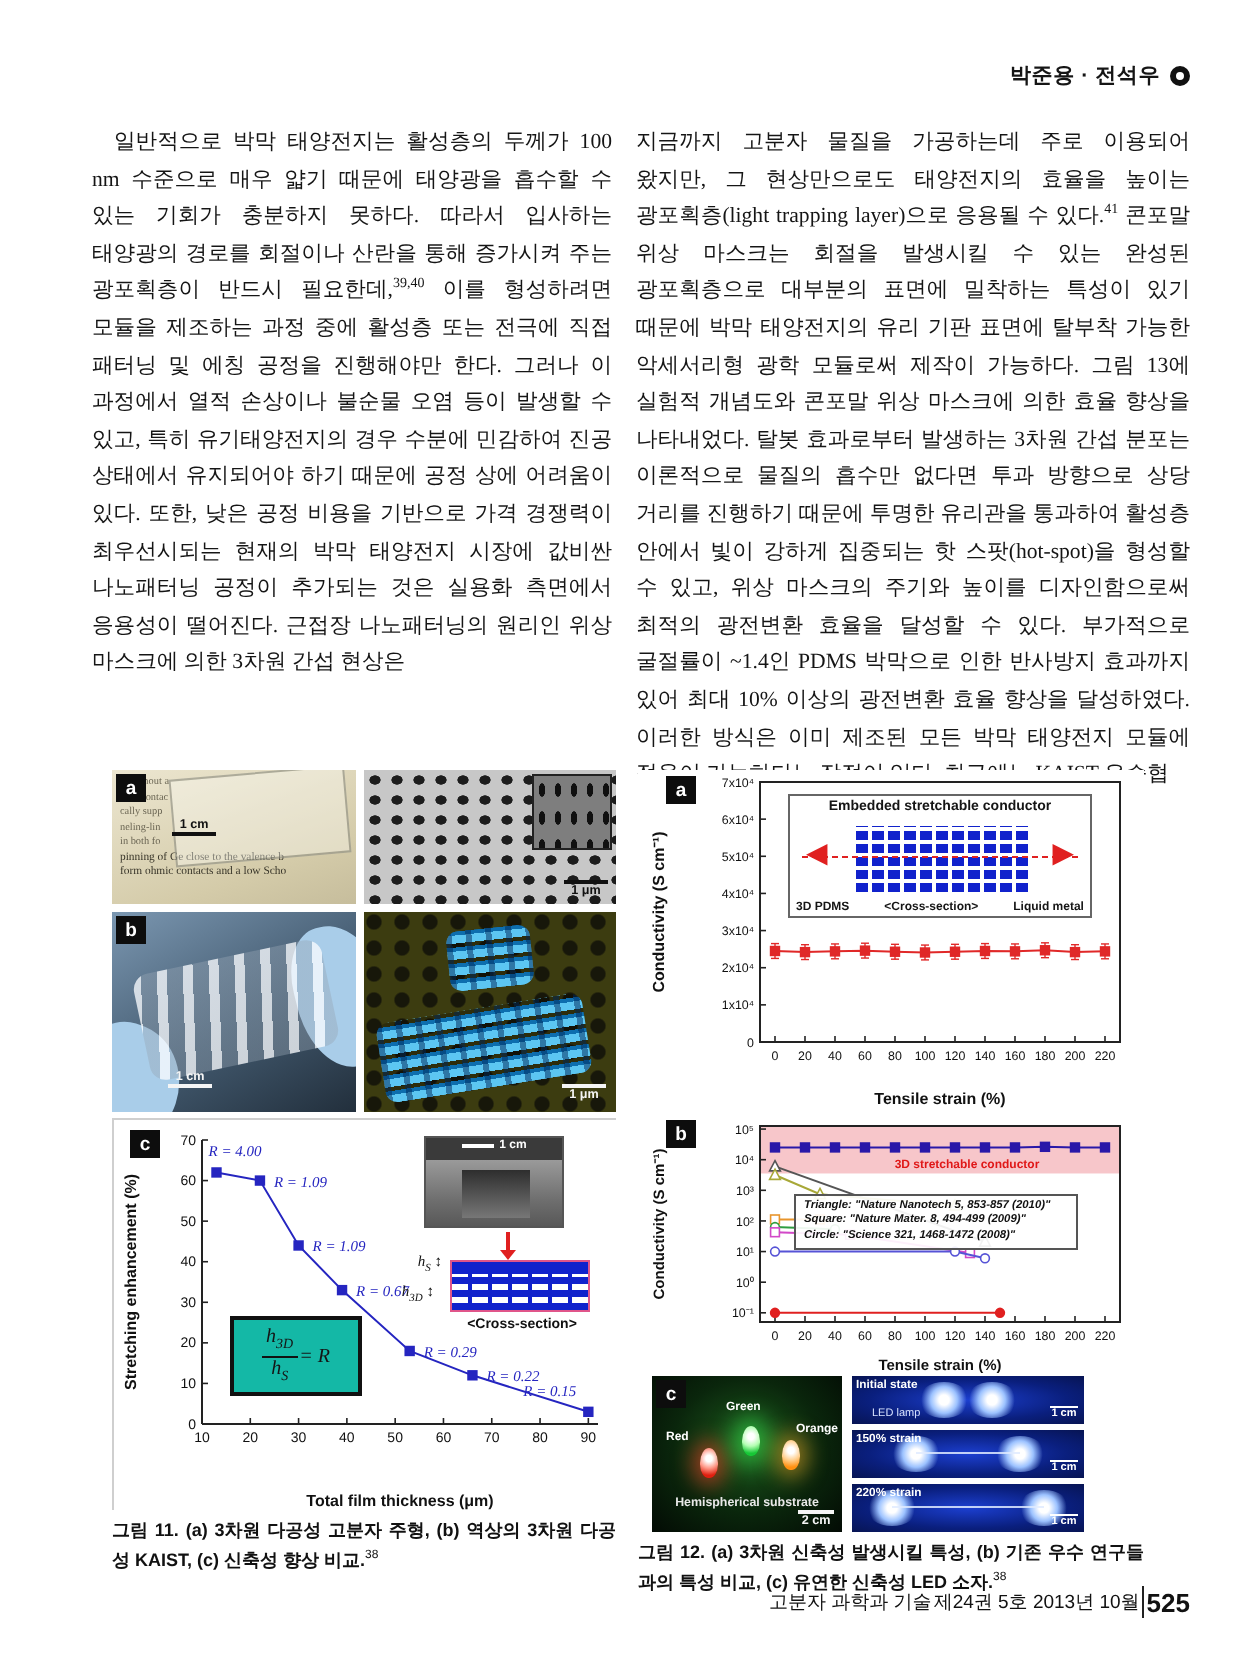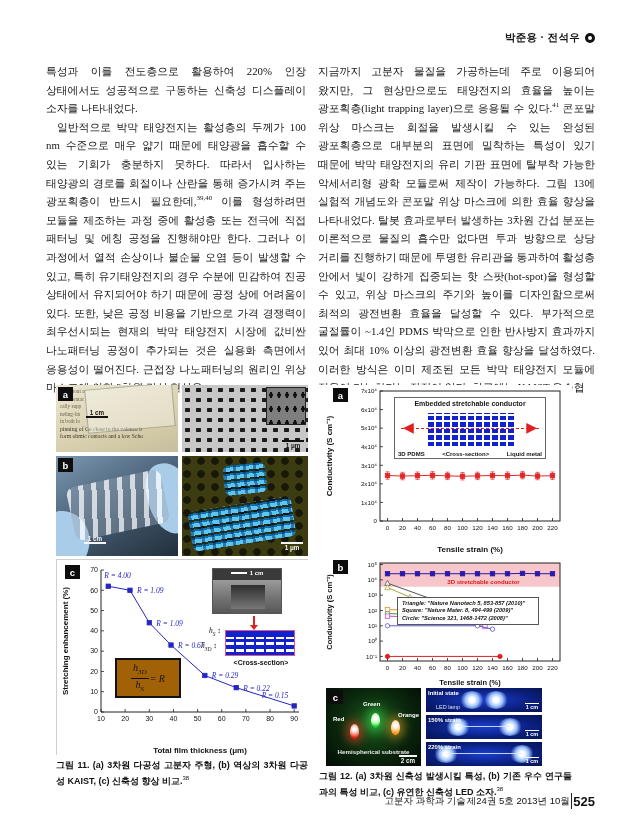--- a/index.html
+++ b/index.html
@@ -82,21 +82,21 @@
   .red-arrow:after{content:"";position:absolute;left:-3px;top:9px;border:4px solid transparent;border-top:5px solid #e02020}
   .xsec{position:absolute;left:168px;top:70px;width:70px;height:26px;border:1px solid #e0558a;background:#fff;z-index:4}
   .xsec .top{height:6px;background:#1122cc}
   .xsec .body{height:18px;
      background:repeating-linear-gradient(90deg,rgba(17,34,204,0) 0 8px,#1122cc 8px 10px),
                 repeating-linear-gradient(0deg,#1122cc 0 3.5px,#ffffff 3.5px 6.5px)}
   .hlab{position:absolute;z-index:4;font:italic 7.5px "Liberation Serif",serif;color:#111;text-align:right;width:26px}
   .hlab sub{font-size:5.5px}
   .xsec-cap{position:absolute;left:158px;top:99px;width:92px;text-align:center;z-index:4;
             font:bold 7px "Liberation Sans",sans-serif;color:#111}
-  .formula{position:absolute;left:58px;top:98px;width:66px;height:40px;border:2px solid #111;background:#a16207;z-index:4;
+  .formula{position:absolute;left:58px;top:98px;width:66px;height:40px;border:2px solid #111;background:#14b8a6;z-index:4;
            display:flex;align-items:center;justify-content:center;gap:1px;font:italic 10px "Liberation Serif",serif}
   .formula .frac{display:flex;flex-direction:column;align-items:center;line-height:11px}
   .formula .frac .num{border-bottom:1px solid #111;padding:0 2px}
   .formula sub{font-size:7px;font-style:italic}
 
   
   .inset12a{position:absolute;left:75px;top:12px;width:152px;height:62px;border:1.5px solid #666;background:#fff;z-index:4}
   .inset12a .ttl{text-align:center;margin-top:2px;font:bold 7px "Liberation Sans",sans-serif}
   .inset12a .cond{position:absolute;left:33px;top:15px;width:86px;height:33px;background-color:#1122cc;
      background-image:repeating-linear-gradient(0deg,transparent 0 4.5px,#fff 4.5px 6.5px),
@@ -145,21 +145,20 @@
 <body>
 
 <div class="page">
 
   <div class="header">
     <span class="authors">박준용 · 전석우</span>
     <span class="author-mark"></span>
   </div>
 
   <div class="col left-col">
-    <p class="body-text">특성과 이를 전도층으로 활용하여 220% 인장 상태에서도 성공적으로 구동하는 신축성 디스플레이 소자를 나타내었다.</p>
     <p class="body-text indent"><span>일반적으로 박막 태양전지는 활성층의 두께가 100 nm 수준으로 매우 얇기 때문에 태양광을 흡수할 수 있는 기회가 충분하지 못하다. 따라서 입사하는 태양광의 경로를 회절이나 산란을 통해 증가시켜 주는 광포획층이 반드시 필요한데,</span><sup>39,40</sup><span> 이를 형성하려면 모듈을 제조하는 과정 중에 활성층 또는 전극에 직접 패터닝 및 에칭 공정을 진행해야만 한다. 그러나 이 과정에서 열적 손상이나 불순물 오염 등이 발생할 수 있고, 특히 유기태양전지의 경우 수분에 민감하여 진공 상태에서 유지되어야 하기 때문에 공정 상에 어려움이 있다. 또한, 낮은 공정 비용을 기반으로 가격 경쟁력이 최우선시되는 현재의 박막 태양전지 시장에 값비싼 나노패터닝 공정이 추가되는 것은 실용화 측면에서 응용성이 떨어진다. 근접장 나노패터닝의 원리인 위상 마스크에 의한 3차원 간섭 현상은</span></p>
   </div>
 
   <div class="col right-col">
     <p class="body-text"><span>지금까지 고분자 물질을 가공하는데 주로 이용되어 왔지만, 그 현상만으로도 태양전지의 효율을 높이는 광포획층(light trapping layer)으로 응용될 수 있다.</span><sup>41</sup><span> 콘포말 위상 마스크는 회절을 발생시킬 수 있는 완성된 광포획층으로 대부분의 표면에 밀착하는 특성이 있기 때문에 박막 태양전지의 유리 기판 표면에 탈부착 가능한 악세서리형 광학 모듈로써 제작이 가능하다. 그림 13에 실험적 개념도와 콘포말 위상 마스크에 의한 효율 향상을 나타내었다. 탈봇 효과로부터 발생하는 3차원 간섭 분포는 이론적으로 물질의 흡수만 없다면 투과 방향으로 상당 거리를 진행하기 때문에 투명한 유리관을 통과하여 활성층 안에서 빛이 강하게 집중되는 핫 스팟(hot-spot)을 형성할 수 있고, 위상 마스크의 주기와 높이를 디자인함으로써 최적의 광전변환 효율을 달성할 수 있다. 부가적으로 굴절률이 ~1.4인 PDMS 박막으로 인한 반사방지 효과까지 있어 최대 10% 이상의 광전변환 효율 향상을 달성하였다. 이러한 방식은 이미 제조된 모든 박막 태양전지 모듈에 적용이 가능하다는 장점이 있다. 최근에는 KAIST 유승협</span></p>
   </div>
 
   <div class="fig" id="fig11">
 
     <div class="abs" id="pa-left">

